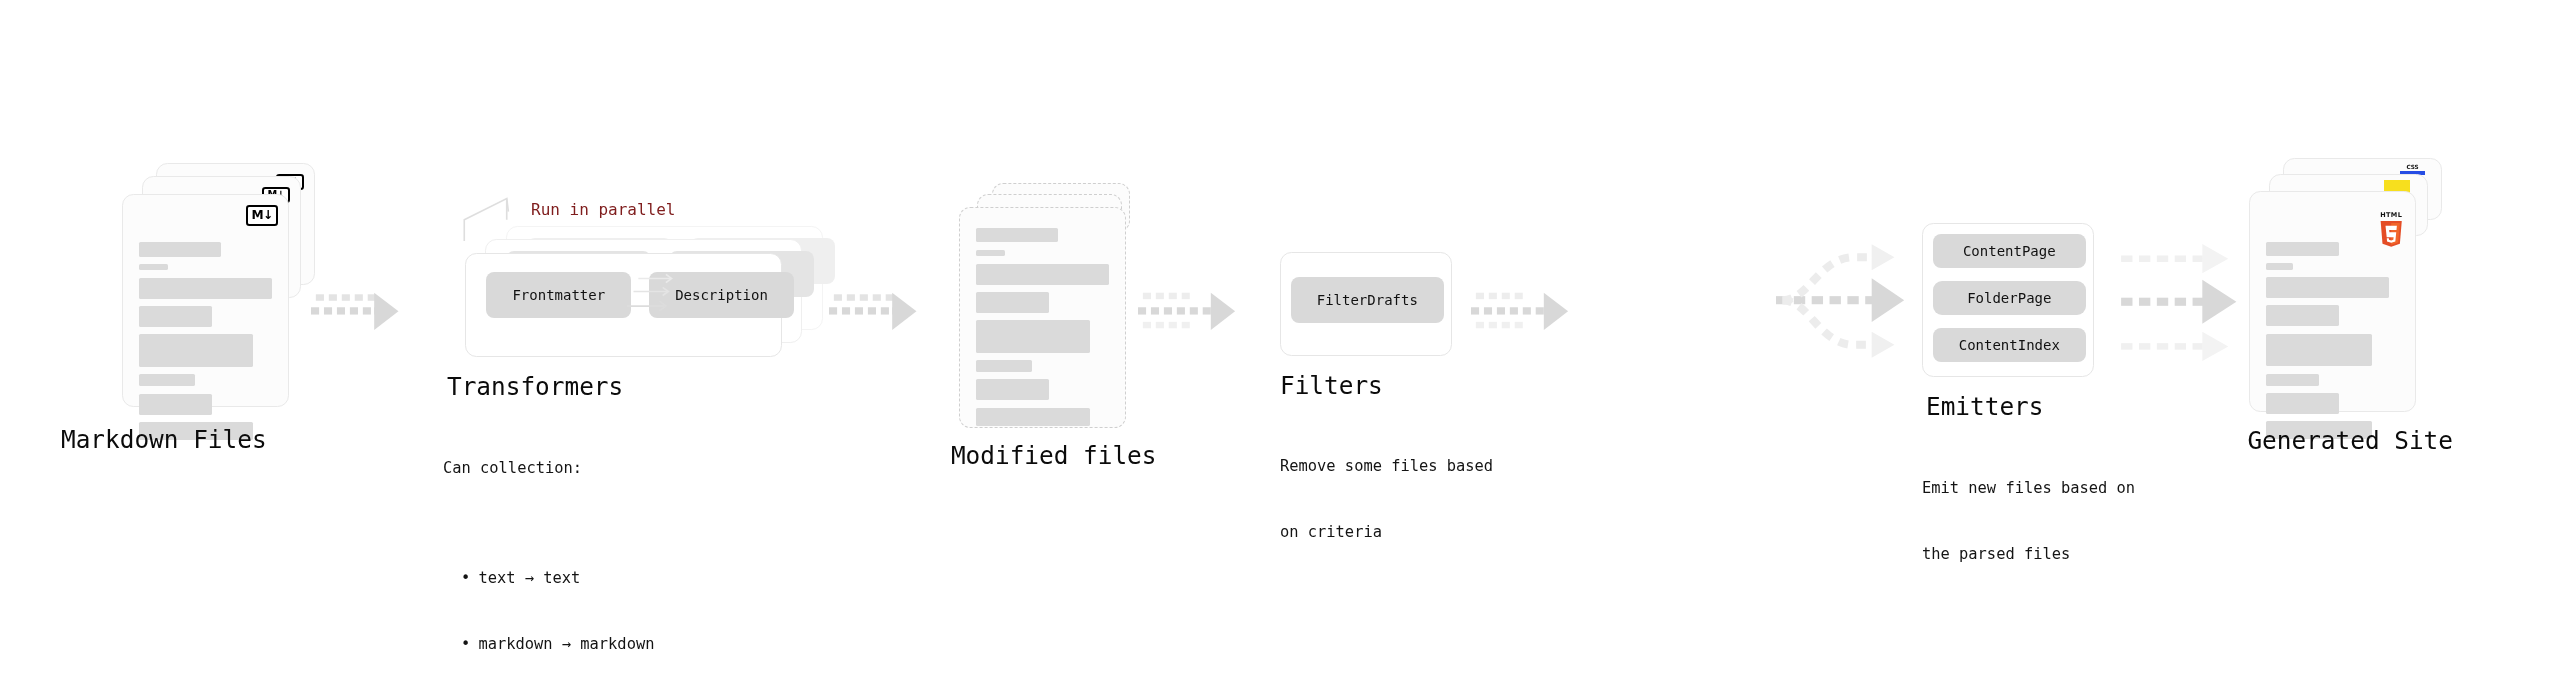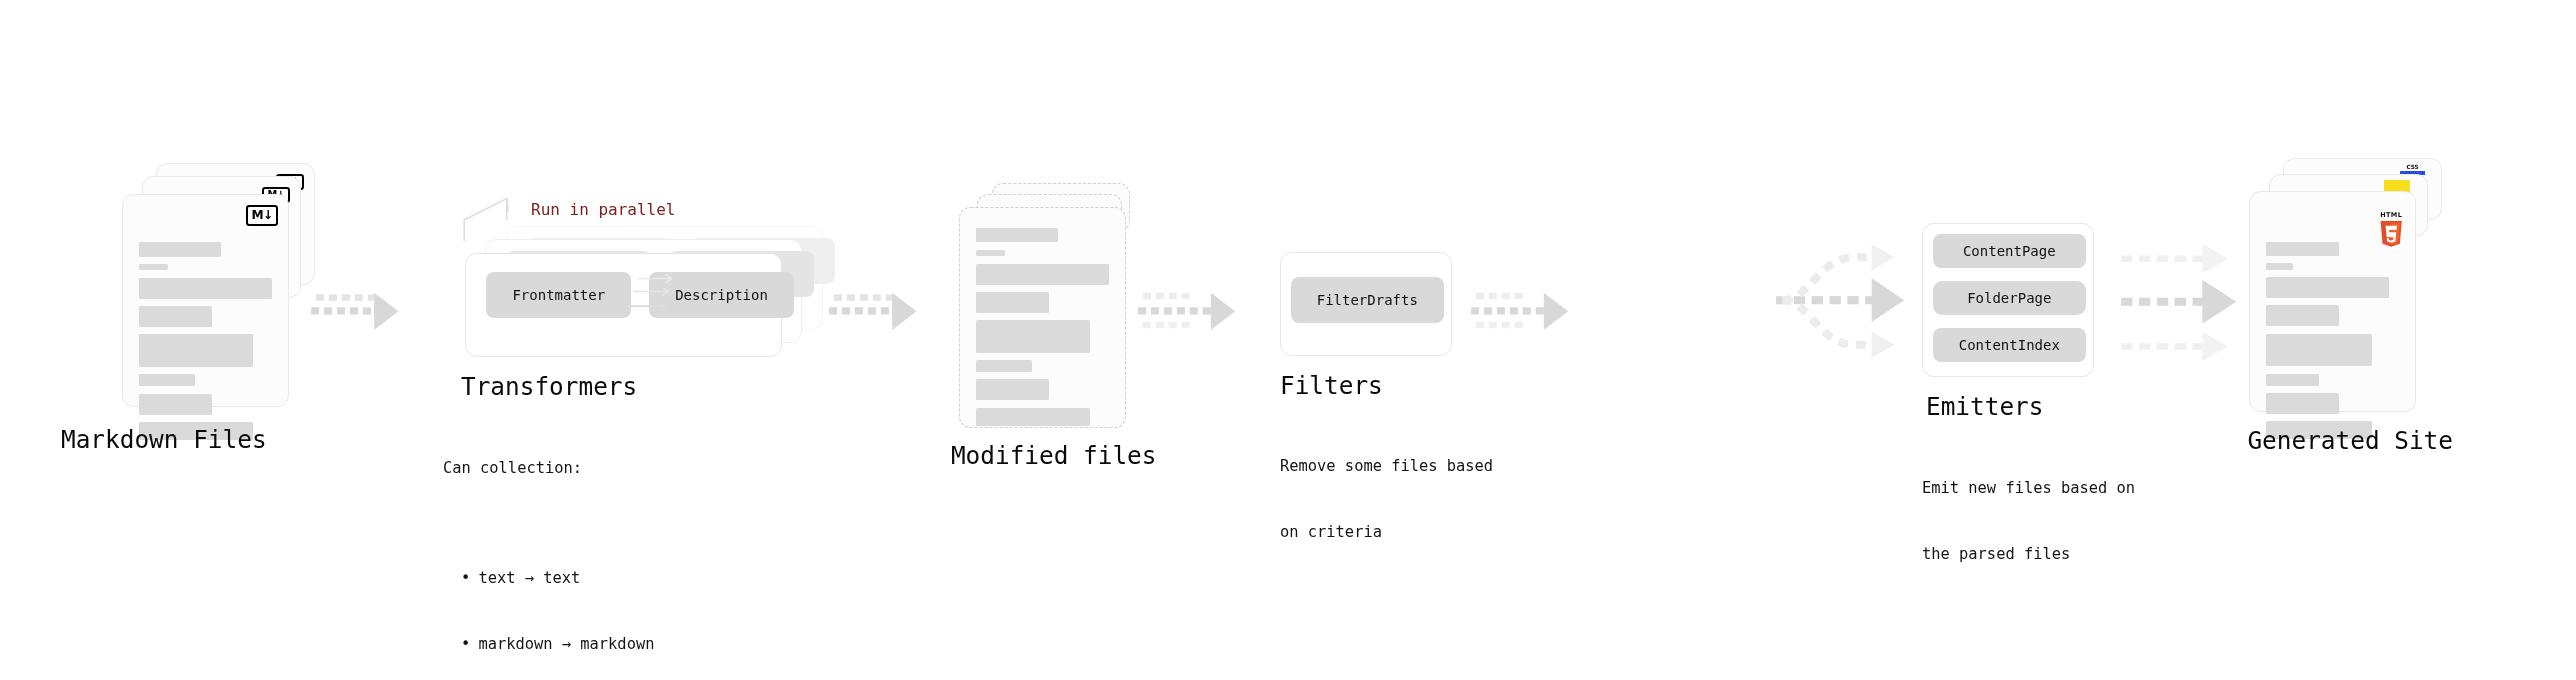--- a/index.html
+++ b/index.html
@@ -283,21 +283,21 @@
       <g stroke="#e4e4e4" stroke-width="2" fill="none">
         <path d="M-6 24 L36 24"></path>
           <path d="M30 19 L37 24 L30 29"></path>
       </g>
       <g stroke="#dcdcdc" stroke-width="2" fill="none">
         <path d="M-14 42 L32 42"></path>
           <path d="M26 36 L34 42 L26 48"></path>
       </g>
     </svg>
 
-    <div class="title" style="left:18px; top:185px;">Transformers</div>
+    <div class="title" style="left:4px; top:185px;">Transformers</div>
     <div class="caption" style="left:0px; top:226px;">
       <div>Can collection:</div>
       <ul>
         <li>text → text</li>
         <li>markdown → markdown</li>
         
       </ul>
     </div>
   </div>
 

